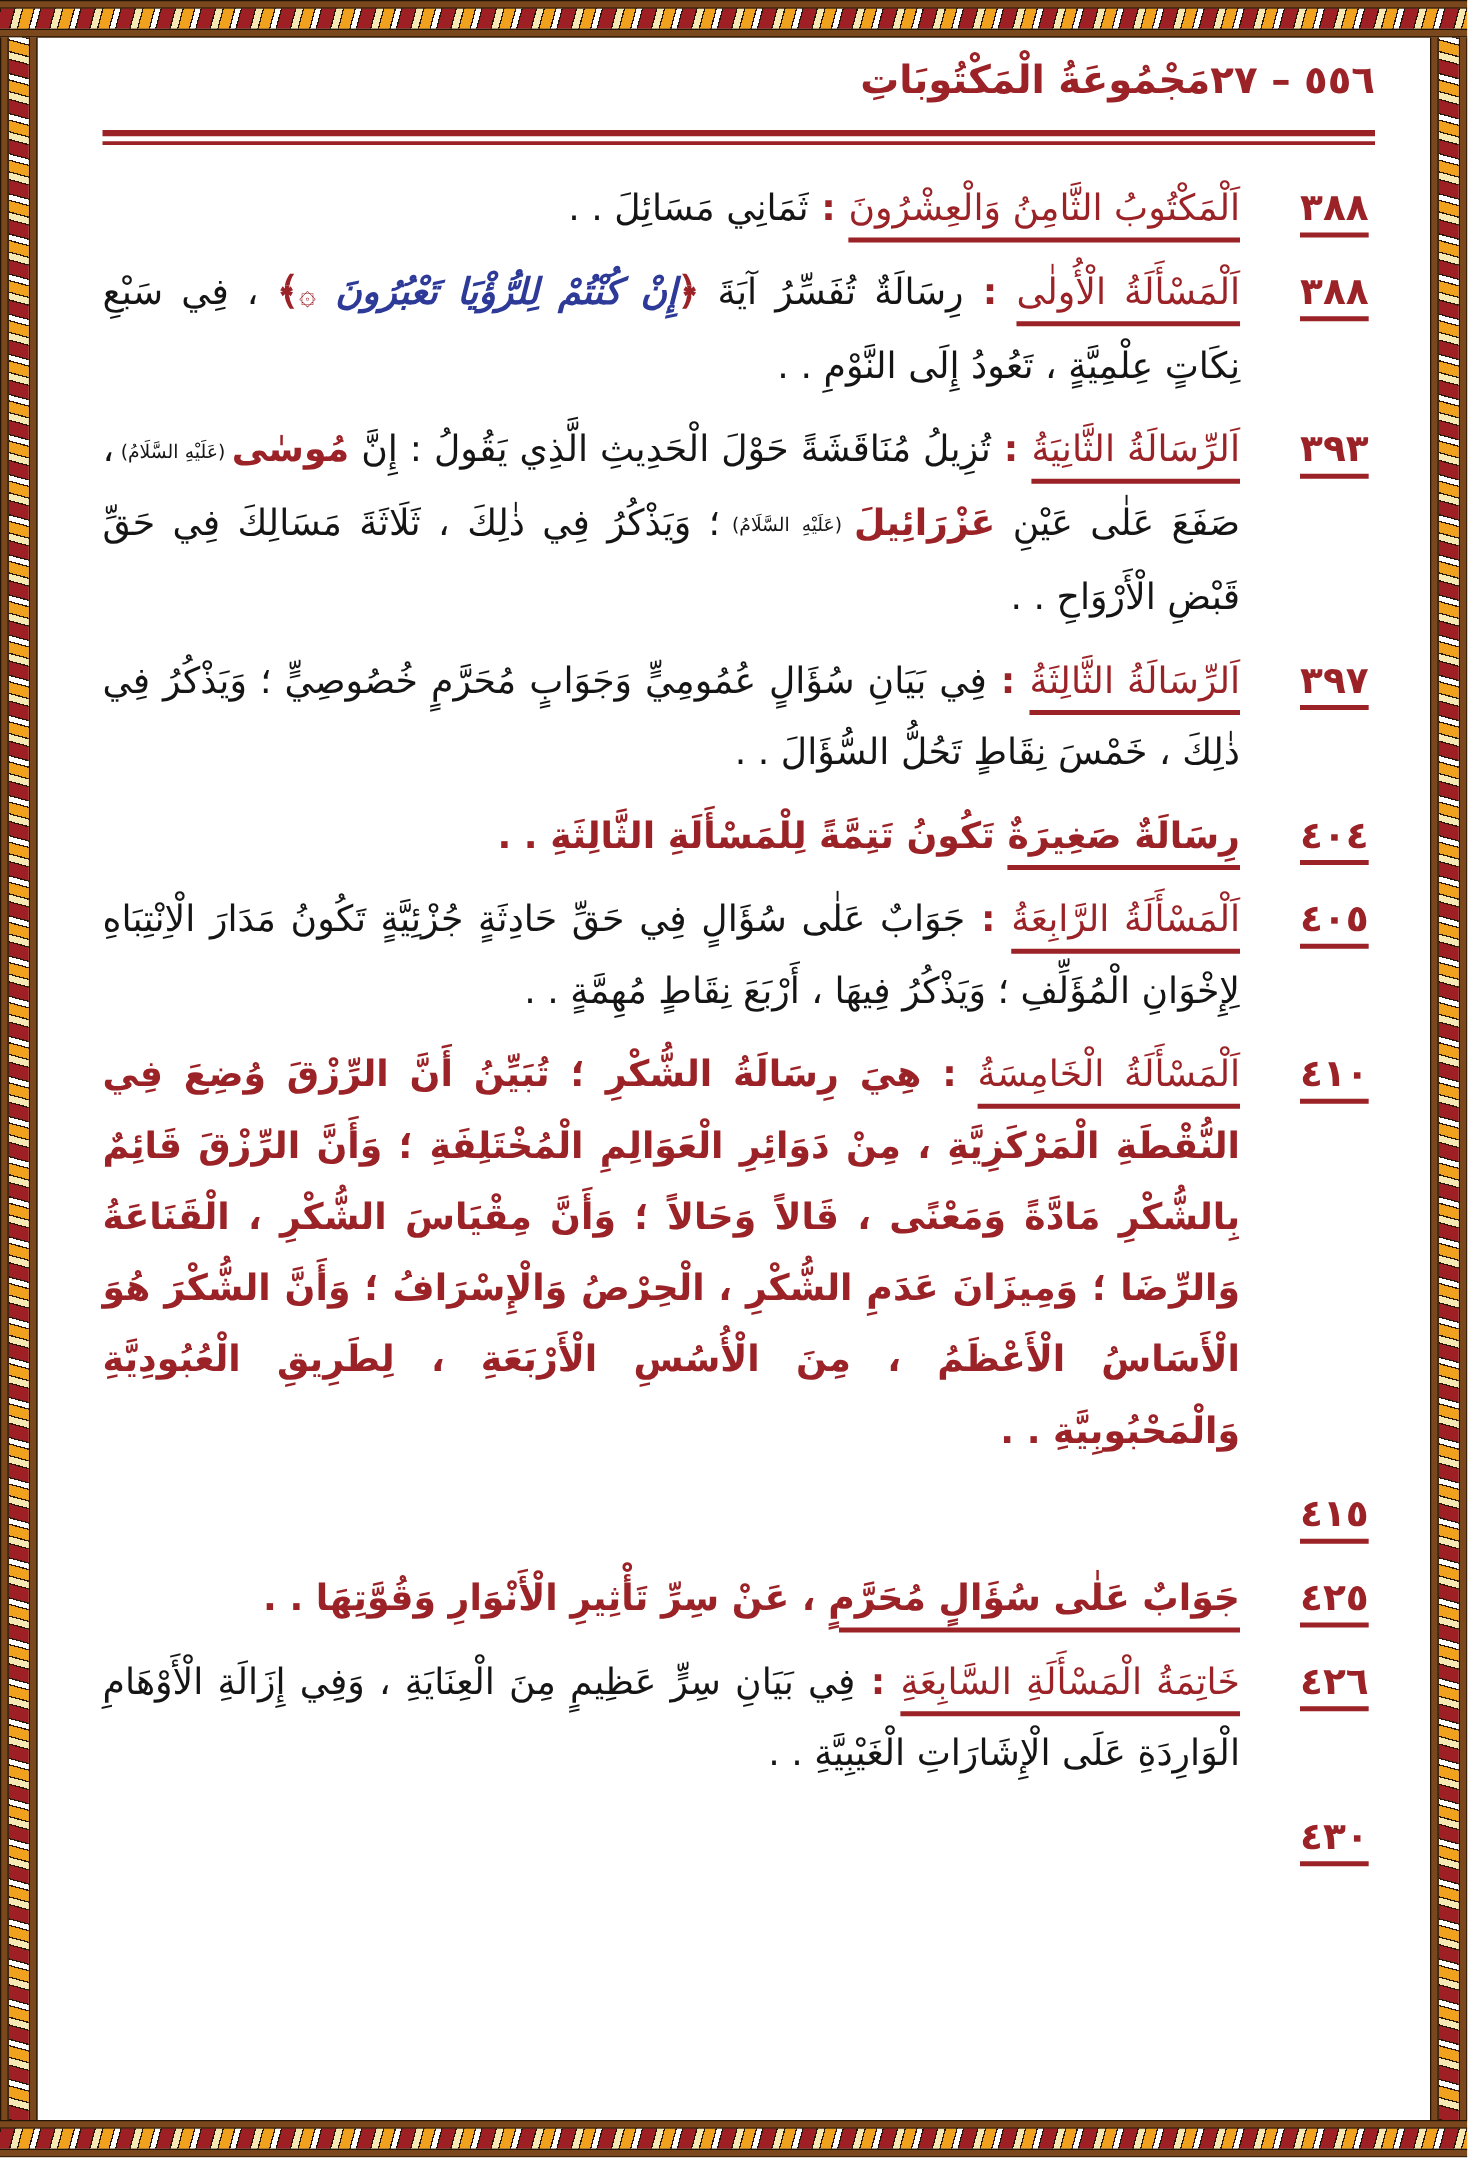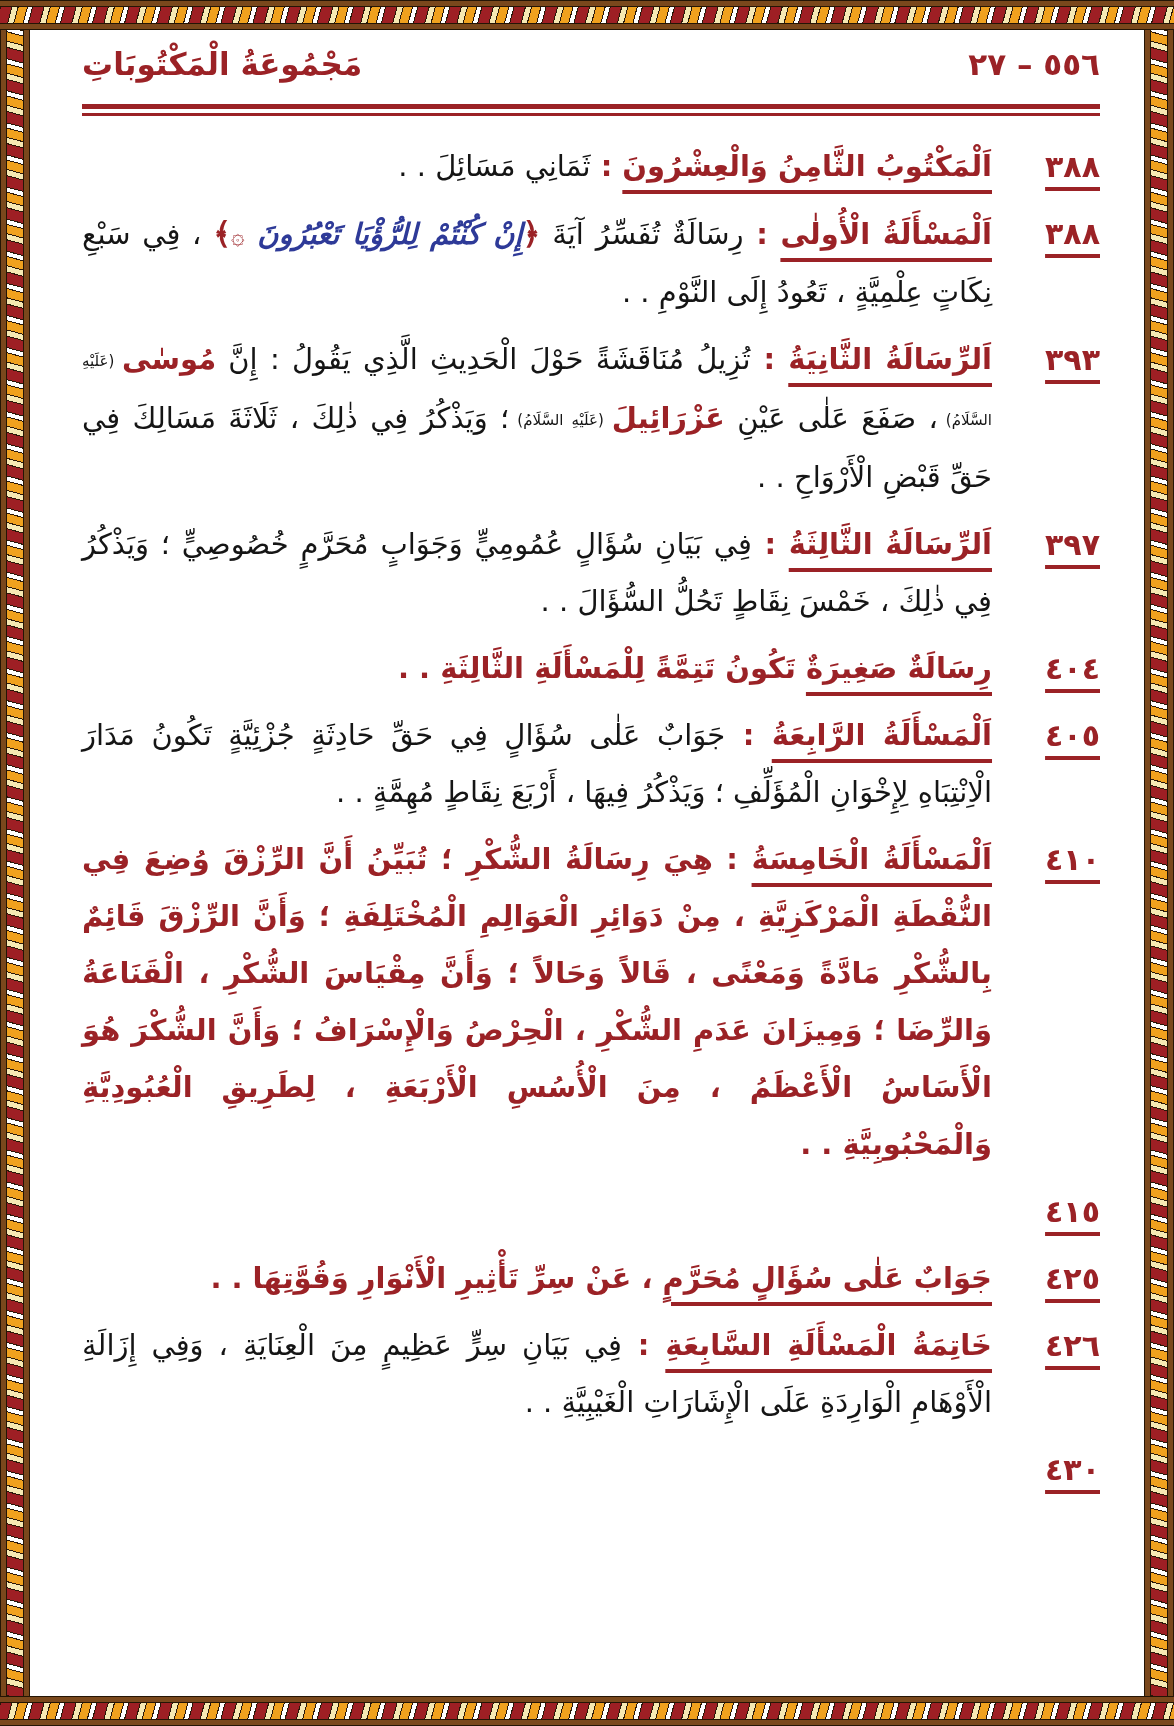--- a/index.html
+++ b/index.html
@@ -39,41 +39,41 @@
   .content{
     position:absolute;inset:30px;
     padding:16px 44px 0 52px;
     box-sizing:border-box;
   }
   .hdr{display:flex;align-items:baseline;}
   .hdr .page-label{
     order:0;color:#9B2226;font-weight:bold;font-size:31px;
     white-space:nowrap;letter-spacing:2px;
   }
-  .hdr .title-wrap{order:1;flex:1;text-align:left;}
+  .hdr .title-wrap{order:1;flex:1;text-align:right;}
   .hdr .title{color:#9B2226;font-weight:bold;font-size:31px;}
   .rule{margin-top:22px;}
   .rule .r1{height:5px;background:#9B2226;}
   .rule .r2{height:3px;background:#9B2226;margin-top:4px;}
 
   ul.toc{list-style:none;margin:22px 0 0 0;padding:0;}
   li.entry{
     display:flex;align-items:flex-start;
     margin-bottom:10px;
     font-size:29px;line-height:57px;color:#151515;
   }
   .num{
     width:60px;margin-left:48px;flex:0 0 auto;
-    color:#9B2226;font-weight:bold;font-size:30px;text-align:right;
+    color:#9B2226;font-weight:bold;font-size:30px;text-align:left;
     text-decoration:underline;text-decoration-thickness:4px;text-underline-offset:10px;
     text-decoration-color:#9B2226;
   }
   .entry-body{flex:1;text-align:justify;}
   .sg-heading{
-    color:#9B2226;font-weight:bold;
+    color:#9B2226;font-weight:normal;
     text-decoration:underline;text-decoration-thickness:3.5px;text-underline-offset:14px;
   }
   .sg-colon{color:#9B2226;font-weight:bold;}
   .sg-text{color:#151515;}
   .sg-name{color:#9B2226;font-weight:bold;}
   .sg-honorific{font-size:15px;color:#151515;vertical-align:3px;}
   .sg-ayah{color:#2E3A98;font-weight:bold;font-style:italic;}
   .sg-ornate{color:#9B2226;font-weight:bold;font-size:1.05em;}
   .sg-rosette{color:#9B2226;font-size:0.8em;}
   .sg-lead{

